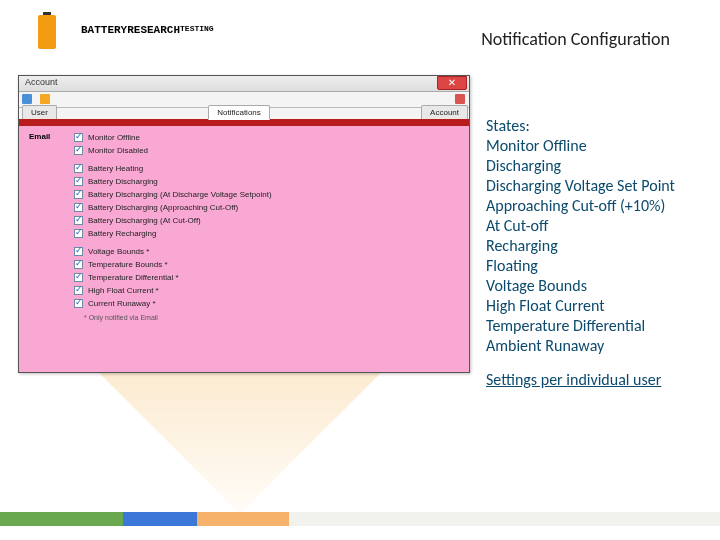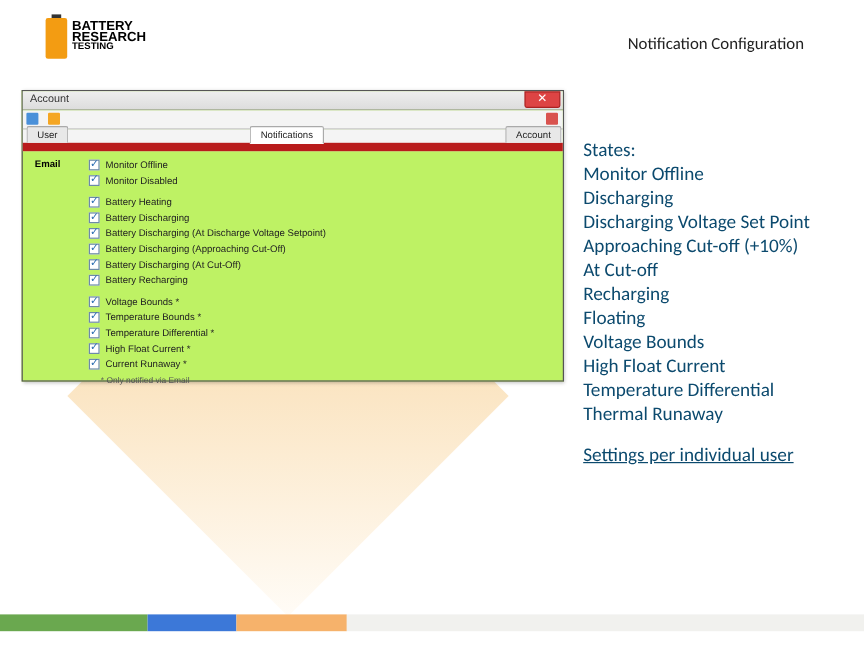--- a/index.html
+++ b/index.html
@@ -24,50 +24,51 @@
     height: 34px;
     background: #f39c12;
     display: flex;
     flex-direction: column;
     border-radius: 2px;
   }
   .logo-icon-top {
     width: 8px; height: 3px; background: #333; margin: 0 auto;
   }
   .logo-text {
-    display: flex; flex-direction: column; line-height: 0.85;
+    display: flex; flex-direction: row; line-height: 0.85;
     font-weight: 900; font-size: 11px; color: #000;
-    font-family: Liberation Sans, sans-serif;
+    font-family: Liberation Mono, monospace;
+    margin-left: 21px;
   }
   .slide-title {
     position: absolute;
     top: 28px;
     right: 50px;
-    font-size: 14px;
+    font-size: 18px;
     color: #222;
     font-weight: 400;
   }
   .diamond-bg {
     position: absolute;
     top: 200px;
     left: 110px;
     width: 260px;
     height: 260px;
     transform: rotate(45deg);
     background: linear-gradient(135deg, rgba(245,196,120,0.8), rgba(255,240,215,0.2));
     z-index: 0;
   }
   .window {
     position: absolute;
     top: 75px;
     left: 18px;
     width: 452px;
-    height: 243px;
+    height: 298px;
     border: 1px solid #555;
-    background: #bef264;
+    background: #f9a8d4;
     z-index: 2;
     box-shadow: 1px 1px 3px rgba(0,0,0,0.25);
     font-family: "Segoe UI", Tahoma, sans-serif;
     font-size: 9px;
     color: #222;
   }
   .titlebar {
     height: 16px;
     background: linear-gradient(#eee, #ddd);
     border-bottom: 1px solid #aaa;
@@ -300,21 +301,21 @@
       <div>Monitor Offline</div>
       <div>Discharging</div>
       <div>Discharging Voltage Set Point</div>
       <div>Approaching Cut-off (+10%)</div>
       <div>At Cut-off</div>
       <div>Recharging</div>
       <div>Floating</div>
       <div>Voltage Bounds</div>
       <div>High Float Current</div>
       <div>Temperature Differential</div>
-      <div>Thermal Runaway</div>
+      <div>Ambient Runaway</div>
     </div>
   <div class="states-footer">Settings per individual user</div>
 </div>
 
 <div class="footer-bars">
   <div class="fb fb1"></div>
   <div class="fb fb2"></div>
   <div class="fb fb3"></div>
   <div class="fb fb4"></div>
 </div>

